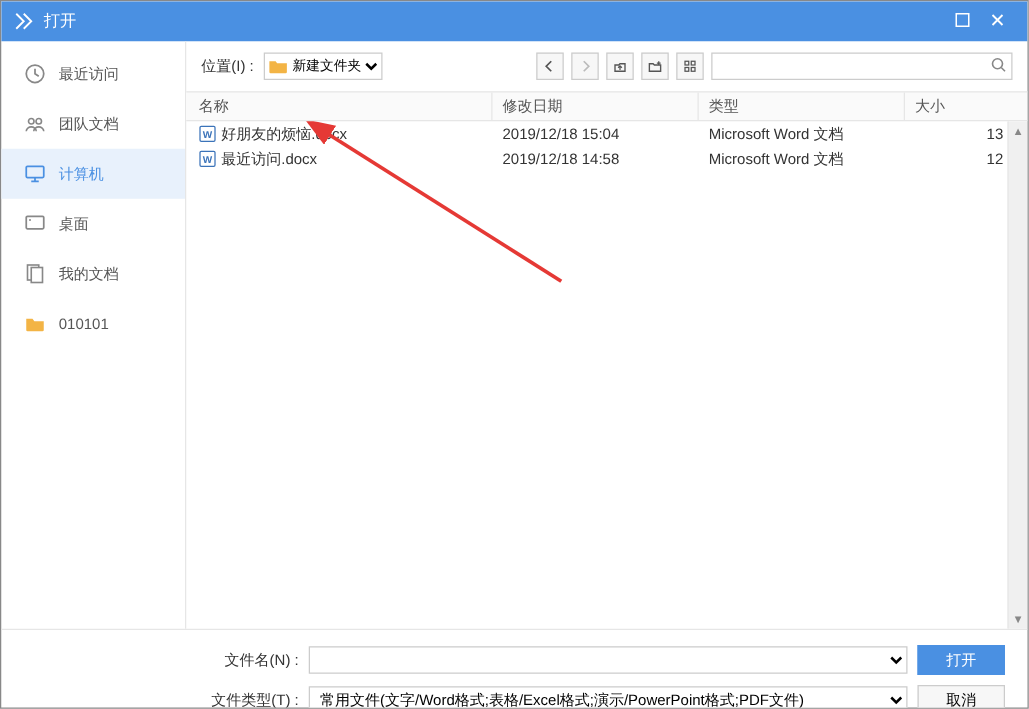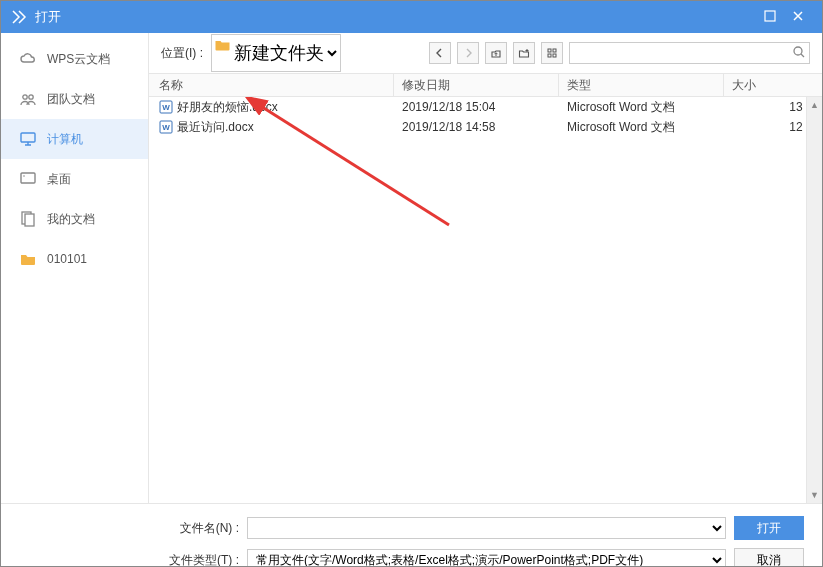--- a/index.html
+++ b/index.html
@@ -25,21 +25,21 @@
 .side-item.folder .sicon svg { fill:#f3b445; stroke:none;}
 
 
 .right { flex: 1; display: flex; flex-direction: column; }
 
 
 .locbar { height: 40px; display: flex; align-items: center; padding: 0 12px; gap: 6px; font-size: 12px; color:#333; }
 .locbar .loc-label { margin-right: 2px; }
 .folder-icon { width:16px; height:16px; display:inline-flex; align-items:center; }
 .folder-icon svg { width:16px; height:16px; }
-.locbar select.path-select { flex: 1; max-width: 200px; height: 38px; border: 1px solid #ccc; font-size: 18px; padding-left:18px; background:#fff; }
+.locbar select.path-select { flex: 1; max-width: 200px; height: 22px; border: 1px solid #ccc; font-size: 11px; padding-left:18px; background:#fff; }
 .path-wrap { position:relative; flex:0 0 200px; }
 .path-wrap .folder-icon { position:absolute; left:4px; top:3px; }
 .navbtn { width: 22px; height: 22px; border: 1px solid #ccc; background: #f7f7f7; display:flex; align-items:center; justify-content:center; font-size:11px; cursor:pointer; color:#555;}
 .navbtn svg { width:12px; height:12px; }
 .locbar .search { flex: 1; margin-left: auto; position: relative; }
 .locbar .search input { width: 100%; height: 22px; border: 1px solid #ccc; padding: 0 22px 0 6px; font-size: 12px; }
 .locbar .search .search-icon { position: absolute; right: 4px; top: 3px; width:14px; height:14px; }
 .locbar .search .search-icon svg{width:14px;height:14px;}
 
 
@@ -97,24 +97,25 @@
       </svg>
   </span>
 </div>
 
 <div class="main">
 
   <div class="sidebar">
     <div class="side-item">
       <span class="sicon">
           <svg viewBox="0 0 18 18">
-            <path d="M5 12a3 3 0 010-6 4 4 0 017.5 1A2.5 2.5 0 0113 12H5z" stroke="#888" fill="none" stroke-width="1.4"></path>
-          </svg>
-        </span>
-      <span>WPS云文档</span>
+            <circle cx="9" cy="9" r="7" stroke="#888" fill="none" stroke-width="1.4"></circle>
+            <path d="M9 5 V9 L12 11" stroke="#888" fill="none" stroke-width="1.4"></path>
+          </svg>
+        </span>
+      <span>最近访问</span>
     </div>
     <div class="side-item">
       <span class="sicon">
           <svg viewBox="0 0 18 18">
             <circle cx="6" cy="7" r="2.2" stroke="#888" fill="none" stroke-width="1.3"></circle>
             <circle cx="12" cy="7" r="2.2" stroke="#888" fill="none" stroke-width="1.3"></circle>
             <path d="M2 15c0-2 2-3.5 4-3.5s4 1.5 4 3.5M8 15c0-2 2-3.5 4-3.5s4 1.5 4 3.5" stroke="#888" fill="none" stroke-width="1.3"></path>
           </svg>
         </span>
       <span>团队文档</span>

